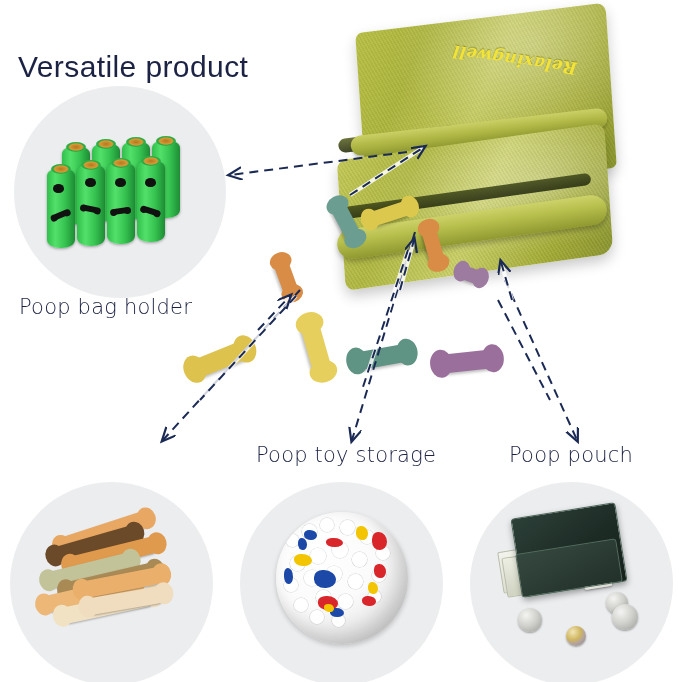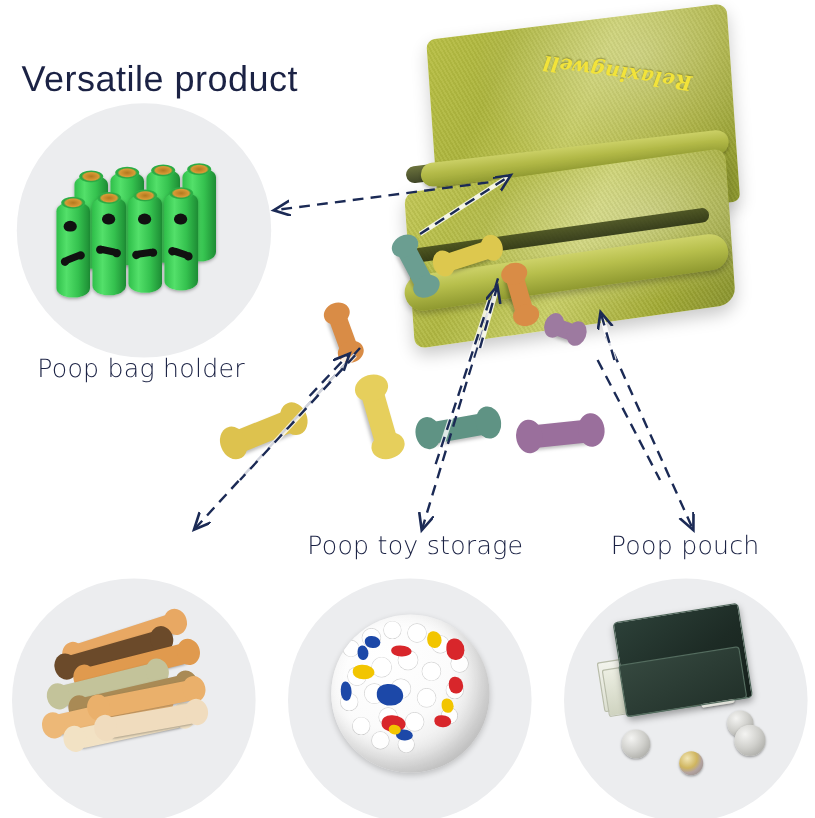--- a/index.html
+++ b/index.html
@@ -41,21 +41,21 @@
   
   .caption {
     position: absolute;
     font-size: 21px;
     font-weight: 300;
     color: #1b2244;
     letter-spacing: 0.2px;
     white-space: nowrap;
     font-family: "DejaVu Sans", "Liberation Sans", sans-serif;
   }
-  .cap-poop   { left: 19px;  top: 295px; margin-left: 12px; }
+  .cap-poop   { left: 19px;  top: 295px; }
   .cap-treat  { left: 36px;  top: 443px; }
   .cap-toy    { left: 256px; top: 443px; }
   .cap-coin   { left: 509px; top: 443px; }
 
   
   .disc {
     position: absolute;
     border-radius: 50%;
     background: #ecedef;
     overflow: hidden;

